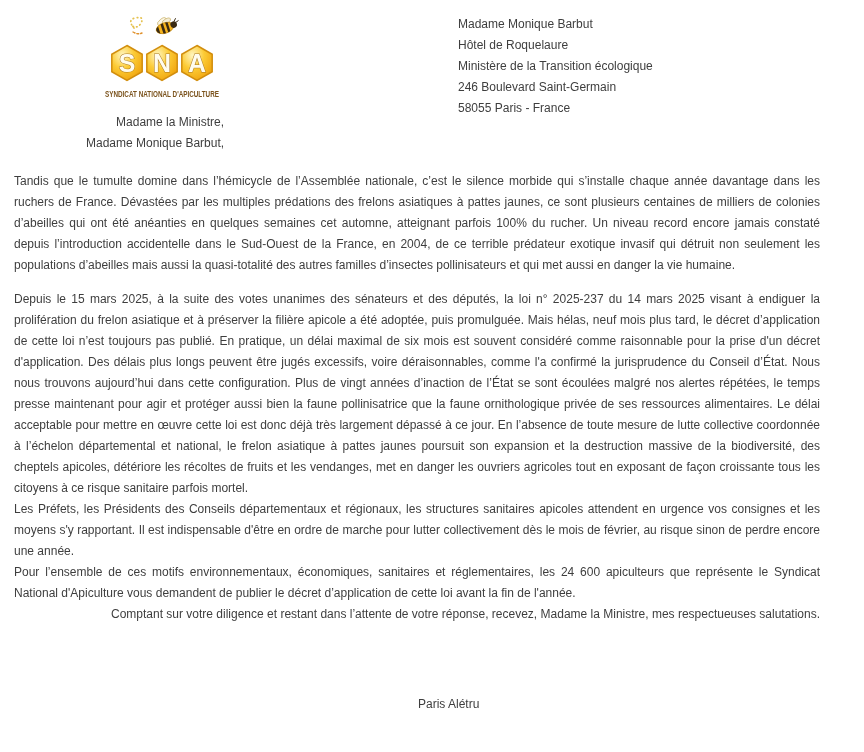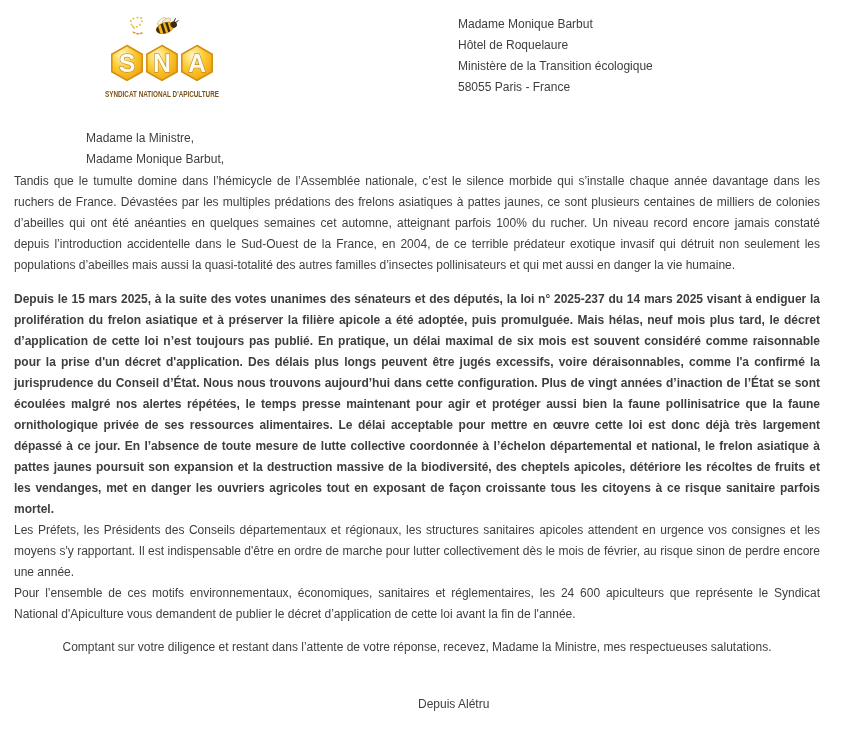--- a/index.html
+++ b/index.html
@@ -11,29 +11,29 @@
     color:#3e3e3e;
     overflow:hidden;
   }
   .txt { font-size:12px; line-height:21px; }
 
   .logo { position:absolute; left:101px; top:11px; width:122px; }
   .logo svg { display:block; }
   .logo svg text { font-family:"Liberation Sans","DejaVu Sans",sans-serif; }
 
   .recipient { position:absolute; left:458px; top:14px; }
-  .salutation { position:absolute; left:86px; top:128px; }
+  .salutation { position:absolute; left:86px; top:112px;text-align:right; }
 
   .body-text {
     position:absolute; left:14px; top:171px; width:806px;
     text-align:justify;
   }
   .body-text p { margin:0; hyphens:auto; -webkit-hyphens:auto; }
-  .body-text p.gap-before { margin-top:13px;font-weight:bold; }
-  .body-text p.closing { margin-top:12px; text-align:center; white-space:nowrap; }
+  .body-text p.gap-before { margin-top:13px; }
+  .body-text p.closing { margin-top:0; text-align:right; white-space:nowrap; }
 
   .signature { position:absolute; left:418px; top:694px; }
 </style>
 </head>
 <body>
 
 <div class="page">
 
   <div class="logo">
     <svg width="122" height="94" viewBox="0 0 122 94">
@@ -77,33 +77,34 @@
       </g>
 
       <text x="61" y="86" text-anchor="middle" font-size="8.4" font-weight="bold" fill="#7B531D" textLength="114" lengthAdjust="spacingAndGlyphs">SYNDICAT NATIONAL D'APICULTURE</text>
     </svg>
   </div>
 
   <div class="recipient txt">
     <div>Madame Monique Barbut</div>
     <div>Hôtel de Roquelaure</div>
     <div>Ministère de la Transition écologique</div>
+    <div>246 Boulevard Saint-Germain</div>
     <div>58055 Paris - France</div>
   </div>
 
   <div class="salutation txt">
     <div>Madame la Ministre,</div>
     <div>Madame Monique Barbut,</div>
   </div>
 
   <div class="body-text txt">
     <p>Tandis que le tumulte domine dans l’hémicycle de l’Assemblée nationale, c’est le silence morbide qui s’installe chaque année davantage dans les ruchers de France. Dévastées par les multiples prédations des frelons asiatiques à pattes jaunes, ce sont plusieurs centaines de milliers de colonies d’abeilles qui ont été anéanties en quelques semaines cet automne, atteignant parfois 100% du rucher. Un niveau record encore jamais constaté depuis l’introduction accidentelle dans le Sud-Ouest de la France, en 2004, de ce terrible prédateur exotique invasif qui détruit non seulement les populations d’abeilles mais aussi la quasi-totalité des autres familles d’insectes pollinisateurs et qui met aussi en danger la vie humaine.</p>
     <p class="gap-before">Depuis le 15 mars 2025, à la suite des votes unanimes des sénateurs et des députés, la loi n° 2025-237 du 14 mars 2025 visant à endiguer la prolifération du frelon asiatique et à préserver la filière apicole a été adoptée, puis promulguée. Mais hélas, neuf mois plus tard, le décret d’application de cette loi n’est toujours pas publié. En pratique, un délai maximal de six mois est souvent considéré comme raisonnable pour la prise d'un décret d'application. Des délais plus longs peuvent être jugés excessifs, voire déraisonnables, comme l'a confirmé la jurisprudence du Conseil d’État. Nous nous trouvons aujourd’hui dans cette configuration. Plus de vingt années d’inaction de l’État se sont écoulées malgré nos alertes répétées, le temps presse maintenant pour agir et protéger aussi bien la faune pollinisatrice que la faune ornithologique privée de ses ressources alimentaires. Le délai acceptable pour mettre en œuvre cette loi est donc déjà très largement dépassé à ce jour. En l’absence de toute mesure de lutte collective coordonnée à l’échelon départemental et national, le frelon asiatique à pattes jaunes poursuit son expansion et la destruction massive de la biodiversité, des cheptels apicoles, détériore les récoltes de fruits et les vendanges, met en danger les ouvriers agricoles tout en exposant de façon croissante tous les citoyens à ce risque sanitaire parfois mortel.</p>
     <p>Les Préfets, les Présidents des Conseils départementaux et régionaux, les structures sanitaires apicoles attendent en urgence vos consignes et les moyens s'y rapportant. Il est indispensable d'être en ordre de marche pour lutter collectivement dès le mois de février, au risque sinon de perdre encore une année.</p>
     <p>Pour l’ensemble de ces motifs environnementaux, économiques, sanitaires et réglementaires, les 24 600 apiculteurs que représente le Syndicat National d'Apiculture vous demandent de publier le décret d’application de cette loi avant la fin de l'année.</p>
     <p class="closing">Comptant sur votre diligence et restant dans l’attente de votre réponse, recevez, Madame la Ministre, mes respectueuses salutations.</p>
   </div>
 
   <div class="signature txt">
-    <div>Depuis Alétru</div>
+    <div>Paris Alétru</div>
   </div>
 
 </div>
 
 </body></html>

